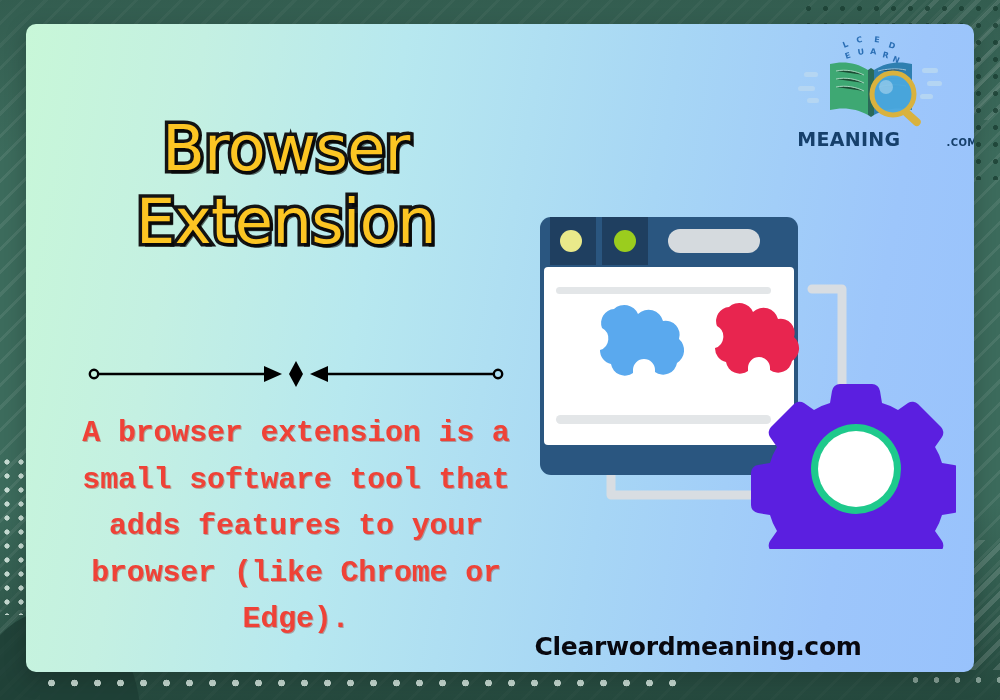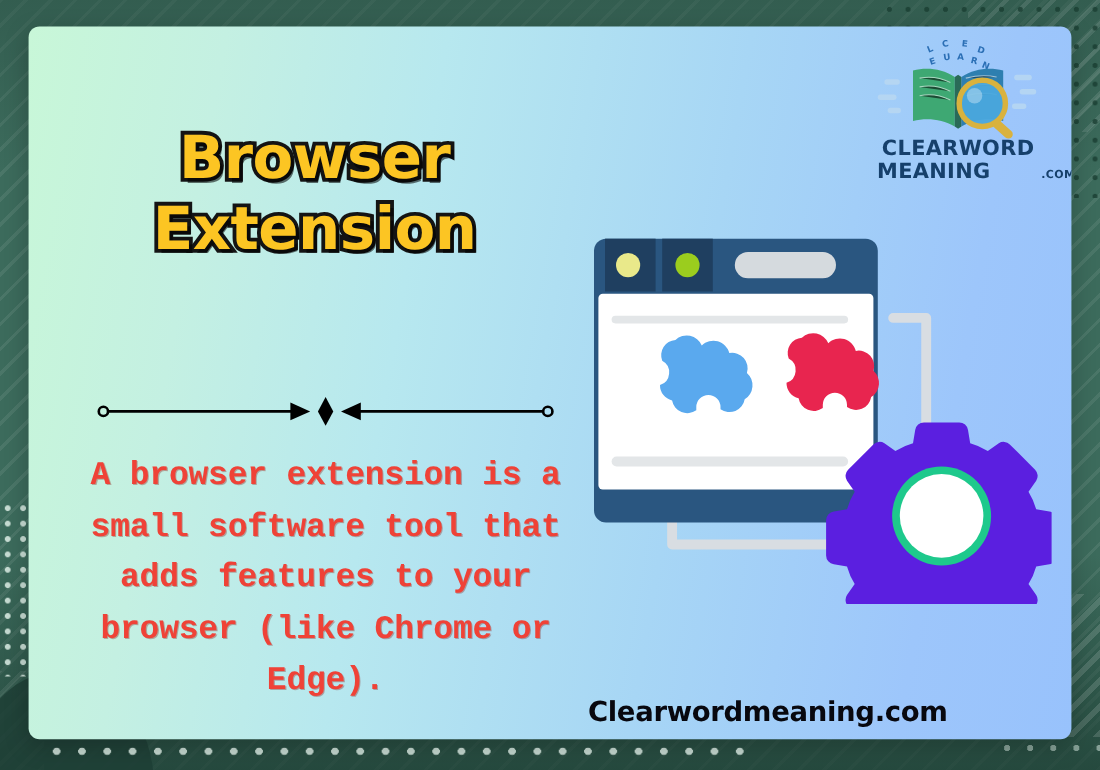--- a/index.html
+++ b/index.html
@@ -113,22 +113,22 @@
   
   .title-block {
     position: absolute;
     left: 0px;
     top: 88px;
     width: 520px;
     text-align: center;
   }
   .title-line {
     font-family: "DejaVu Sans", sans-serif;
-    font-weight: bold;
-    font-size: 54px;
+    font-weight: normal;
+    font-size: 62px;
     line-height: 1.18;
     color: #fcc523;
     letter-spacing: -0.5px;
     -webkit-text-stroke: 7px #141414;
     paint-order: stroke fill;
     text-shadow:
        3px 4px 0 rgba(0,0,0,0.55);
   }
 
   .divider {
@@ -291,21 +291,20 @@
           <path d="M82 35 C90 33 100 32 110 34"></path>
           <path d="M82 43 C90 41 100 40 110 42"></path>
           <path d="M82 51 C90 49 100 48 110 50"></path>
         </g>
 
         <circle cx="97" cy="58" r="21" fill="#4aa8dd" opacity="0.95"></circle>
         <circle cx="97" cy="58" r="21" fill="none" stroke="#d9b23e" stroke-width="5"></circle>
         <circle cx="90" cy="51" r="7" fill="#ffffff" opacity="0.33"></circle>
         <rect x="110" y="71" width="22" height="8" rx="4" fill="#d9b23e" transform="rotate(42 110 71)"></rect>
       </svg>
-      <div class="logo-txt1">CLEARWORD</div>
       <div class="logo-txt2row">
         <span class="logo-txt2">MEANING</span>
         <span class="logo-dotcom">.COM</span>
       </div>
     </div>
 
     <div class="illus">
       <svg viewBox="0 0 430 350" width="430" height="350">
 
         <path d="M286 90 L316 90 L316 196" fill="none" stroke="#d8dde2" stroke-width="9" stroke-linecap="round" stroke-linejoin="round"></path>

